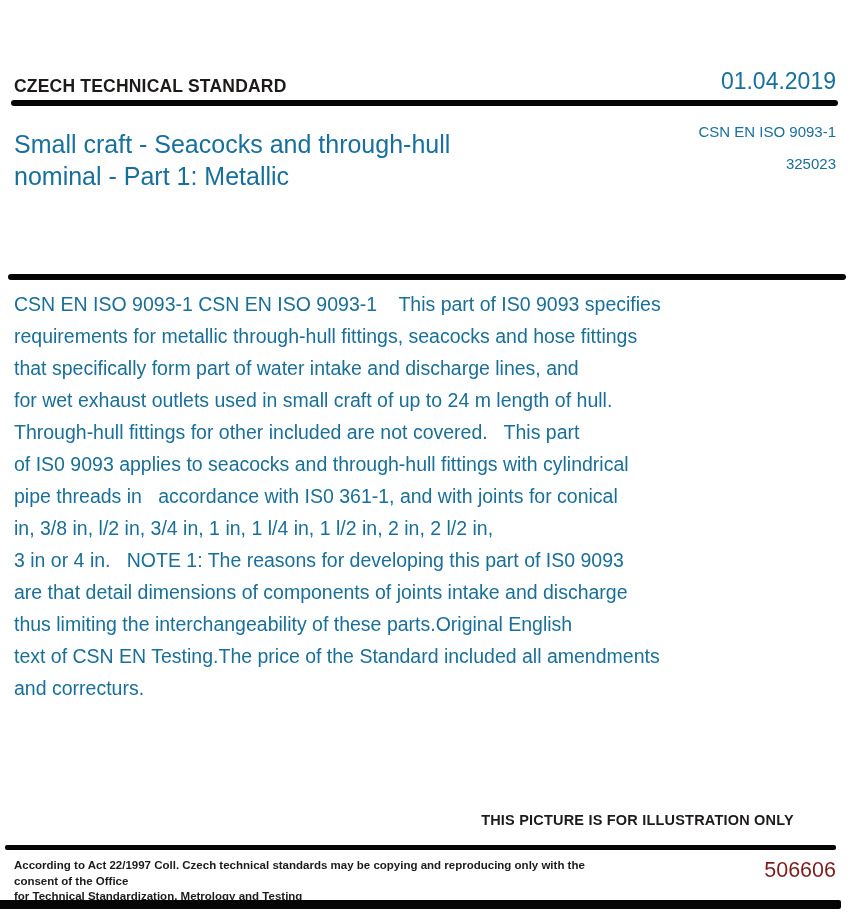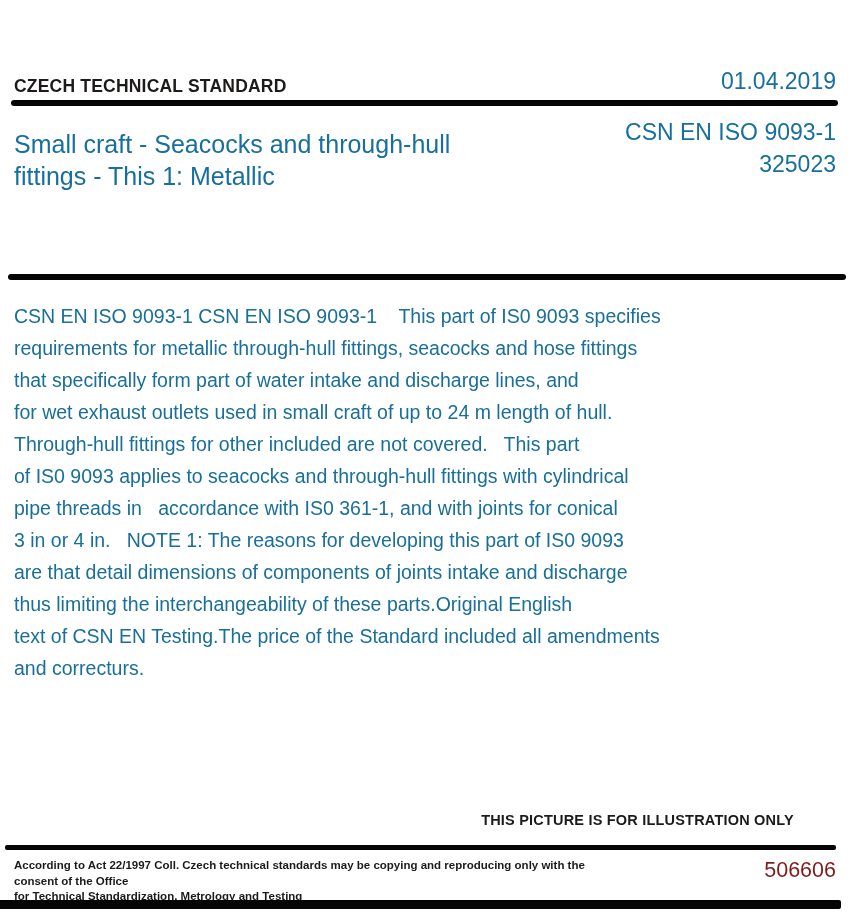--- a/index.html
+++ b/index.html
@@ -24,26 +24,26 @@
   .date{
     position:absolute;right:29px;top:68px;
     font-size:23px;color:#176f9e;white-space:nowrap;
   }
   .title-block{
     position:absolute;left:14px;top:116px;
     font-size:25px;color:#176f9e;line-height:32px;white-space:nowrap;margin-top:12px;
   }
   .code-block{
     position:absolute;right:29px;top:116px;
-    font-size:23px;color:#176f9e;line-height:32px;
+    font-size:15px;color:#176f9e;line-height:32px;
     text-align:right;white-space:nowrap;
   }
   .annotation{
     position:absolute;left:14px;top:288px;right:20px;
-    font-size:19.5px;color:#186f99;line-height:32px;margin-top:12px;
+    font-size:19.5px;color:#186f99;line-height:32px;
   }
   .annotation div{white-space:pre-wrap;}
   .illustration-note{
     position:absolute;left:400px;top:812px;width:475px;
     text-align:center;font-size:14.5px;font-weight:bold;color:#1d1b1a;
     letter-spacing:0.2px;
   }
   .copyright{
     position:absolute;left:14px;top:858px;width:600px;
     font-size:11.5px;font-weight:bold;color:#1d1b1a;line-height:15.5px;
@@ -57,37 +57,38 @@
 <body>
 
 <div class="page">
 
   <div class="std-heading">CZECH TECHNICAL STANDARD</div>
   <div class="date">01.04.2019</div>
   <div class="rule rule-top"></div>
 
   <div class="title-block">
     <div>Small craft - Seacocks and through-hull</div>
-    <div>fittings - This 1: Metallic</div>
+    <div>nominal - Part 1: Metallic</div>
   </div>
   <div class="code-block">
     <div>CSN EN ISO 9093-1</div>
     <div>325023</div>
   </div>
 
   <div class="rule rule-mid"></div>
 
   <div class="annotation">
     <div>CSN EN ISO 9093-1 CSN EN ISO 9093-1    This part of IS0 9093 specifies</div>
     <div>requirements for metallic through-hull fittings, seacocks and hose fittings</div>
     <div>that specifically form part of water intake and discharge lines, and</div>
     <div>for wet exhaust outlets used in small craft of up to 24 m length of hull.</div>
     <div>Through-hull fittings for other included are not covered.   This part</div>
     <div>of IS0 9093 applies to seacocks and through-hull fittings with cylindrical</div>
     <div>pipe threads in   accordance with IS0 361-1, and with joints for conical</div>
+    <div>in, 3/8 in, l/2 in, 3/4 in, 1 in, 1 l/4 in, 1 l/2 in, 2 in, 2 l/2 in,</div>
     <div>3 in or 4 in.   NOTE 1: The reasons for developing this part of IS0 9093</div>
     <div>are that detail dimensions of components of joints intake and discharge</div>
     <div>thus limiting the interchangeability of these parts.Original English</div>
     <div>text of CSN EN Testing.The price of the Standard included all amendments</div>
     <div>and correcturs.</div>
   </div>
 
   <div class="illustration-note">THIS PICTURE IS FOR ILLUSTRATION ONLY</div>
 
   <div class="rule rule-footer"></div>

